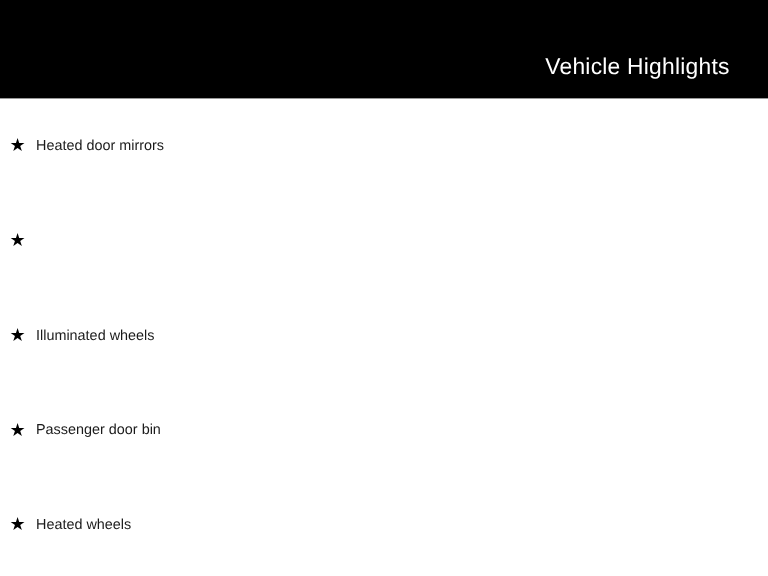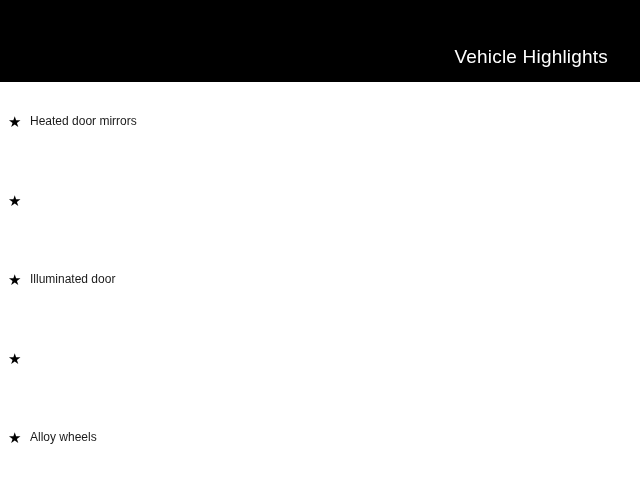--- a/index.html
+++ b/index.html
@@ -88,27 +88,28 @@
       <span class="bullet-star">★</span>
       <span class="feature-label">Heated door mirrors</span>
     </li>
 
     <li class="feature-item">
       <span class="bullet-star">★</span>
     </li>
 
     <li class="feature-item">
       <span class="bullet-star">★</span>
-      <span class="feature-label">Illuminated door</span>
+      <span class="feature-label">Illuminated wheels</span>
     </li>
 
     <li class="feature-item">
       <span class="bullet-star">★</span>
+      <span class="feature-label">Passenger door bin</span>
     </li>
 
     <li class="feature-item">
       <span class="bullet-star">★</span>
-      <span class="feature-label">Alloy wheels</span>
+      <span class="feature-label">Heated wheels</span>
     </li>
 
   </ul>
 
 </div>
 
 </body></html>

